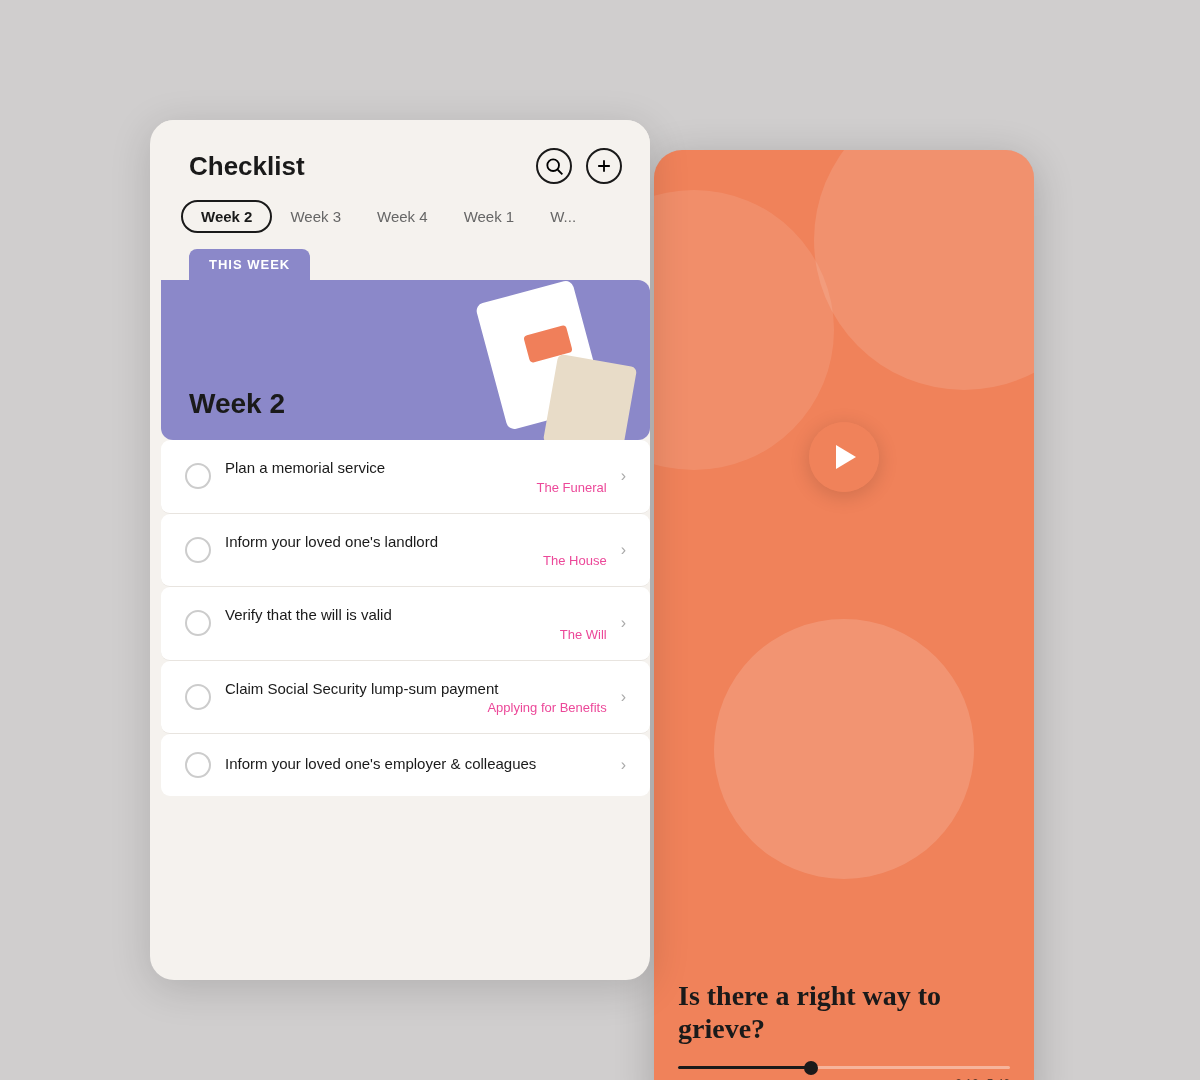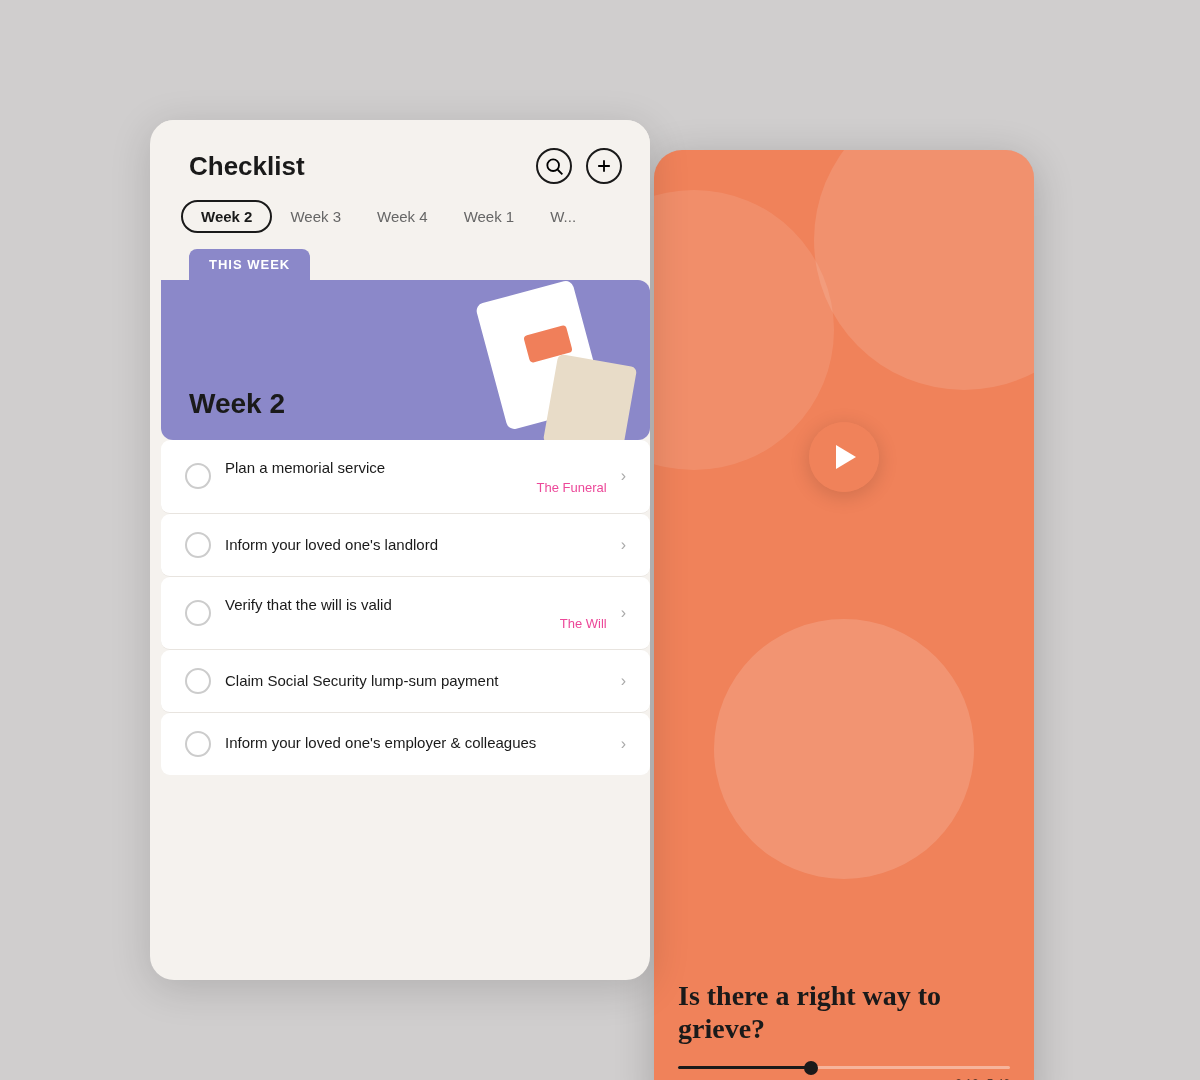--- a/index.html
+++ b/index.html
@@ -421,37 +421,39 @@
           <div class="item-title">Plan a memorial service</div>
           <div class="item-subtitle">The Funeral</div>
         </div>
         <div class="item-chevron">›</div>
       </div>
 
       <div class="checklist-item">
         <div class="item-checkbox"></div>
         <div class="item-text">
           <div class="item-title">Inform your loved one's landlord</div>
+          <div class="item-subtitle">The House</div>
         </div>
         <div class="item-chevron">›</div>
       </div>
 
       <div class="checklist-item">
         <div class="item-checkbox"></div>
         <div class="item-text">
           <div class="item-title">Verify that the will is valid</div>
           <div class="item-subtitle">The Will</div>
         </div>
         <div class="item-chevron">›</div>
       </div>
 
       <div class="checklist-item">
         <div class="item-checkbox"></div>
         <div class="item-text">
           <div class="item-title">Claim Social Security lump-sum payment</div>
+          <div class="item-subtitle">Applying for Benefits</div>
         </div>
         <div class="item-chevron">›</div>
       </div>
 
       <div class="checklist-item">
         <div class="item-checkbox"></div>
         <div class="item-text">
           <div class="item-title">Inform your loved one's employer &amp; colleagues</div>
           <div class="item-subtitle"></div>
         </div>

